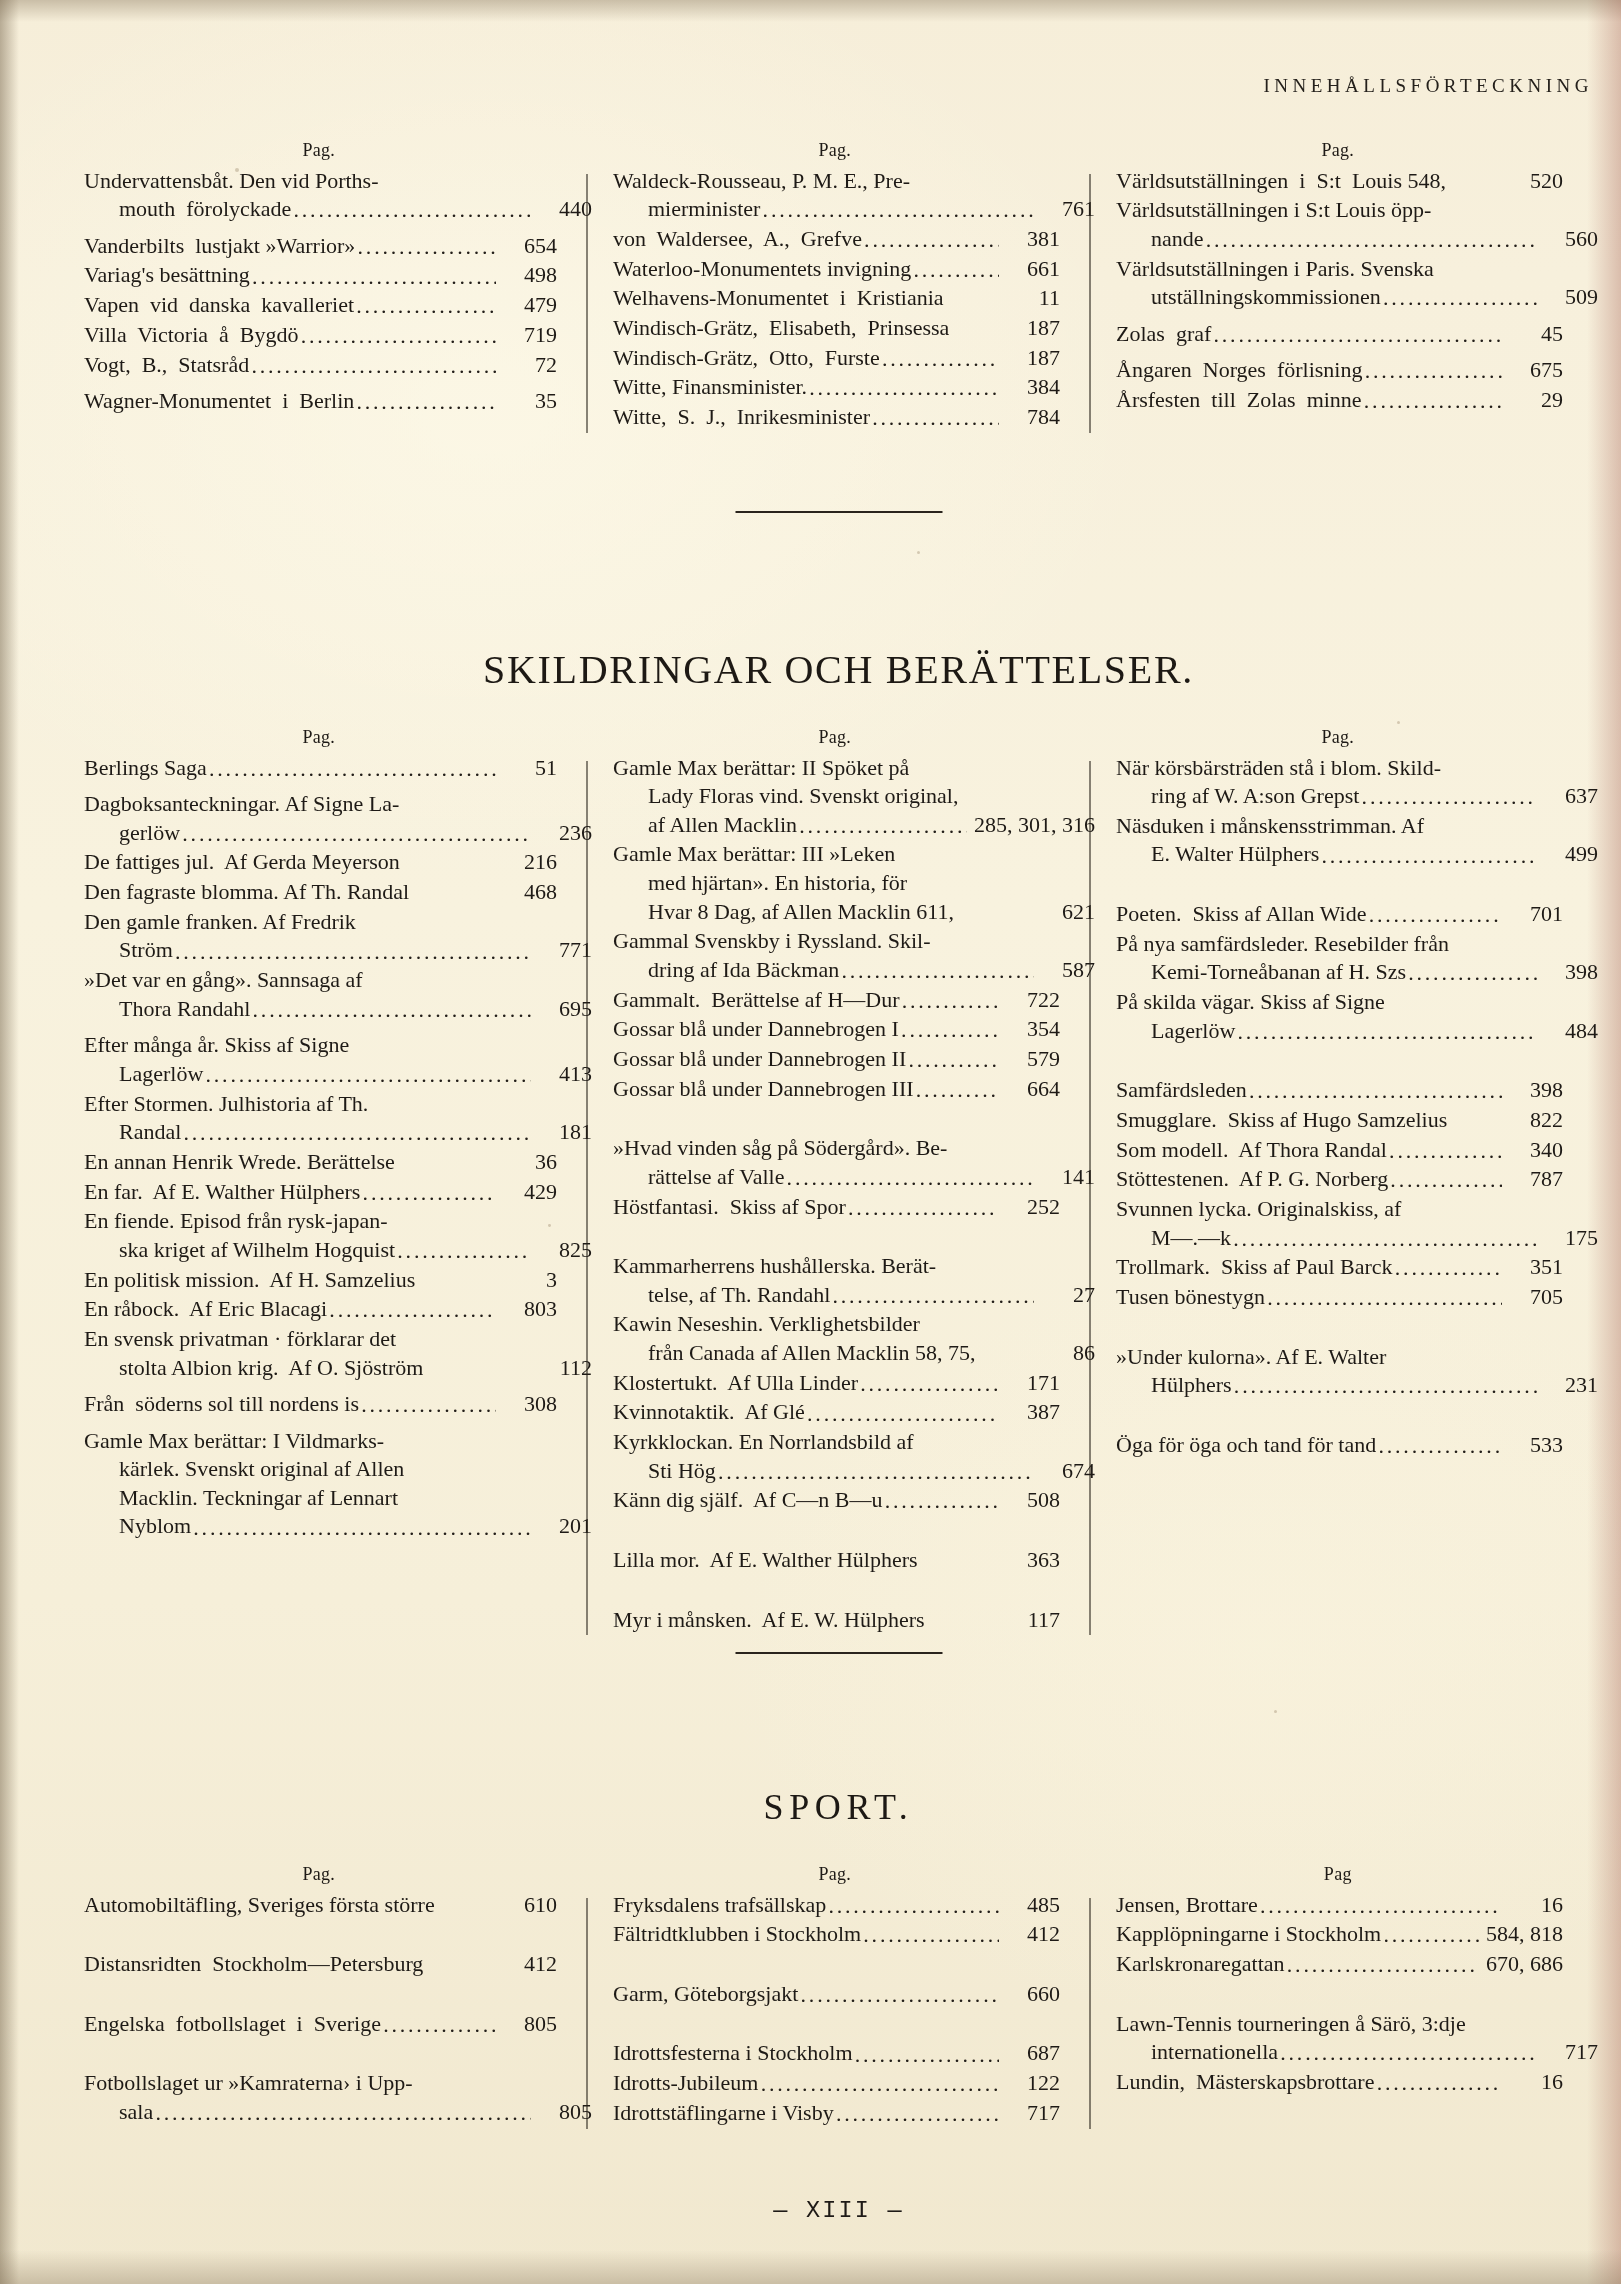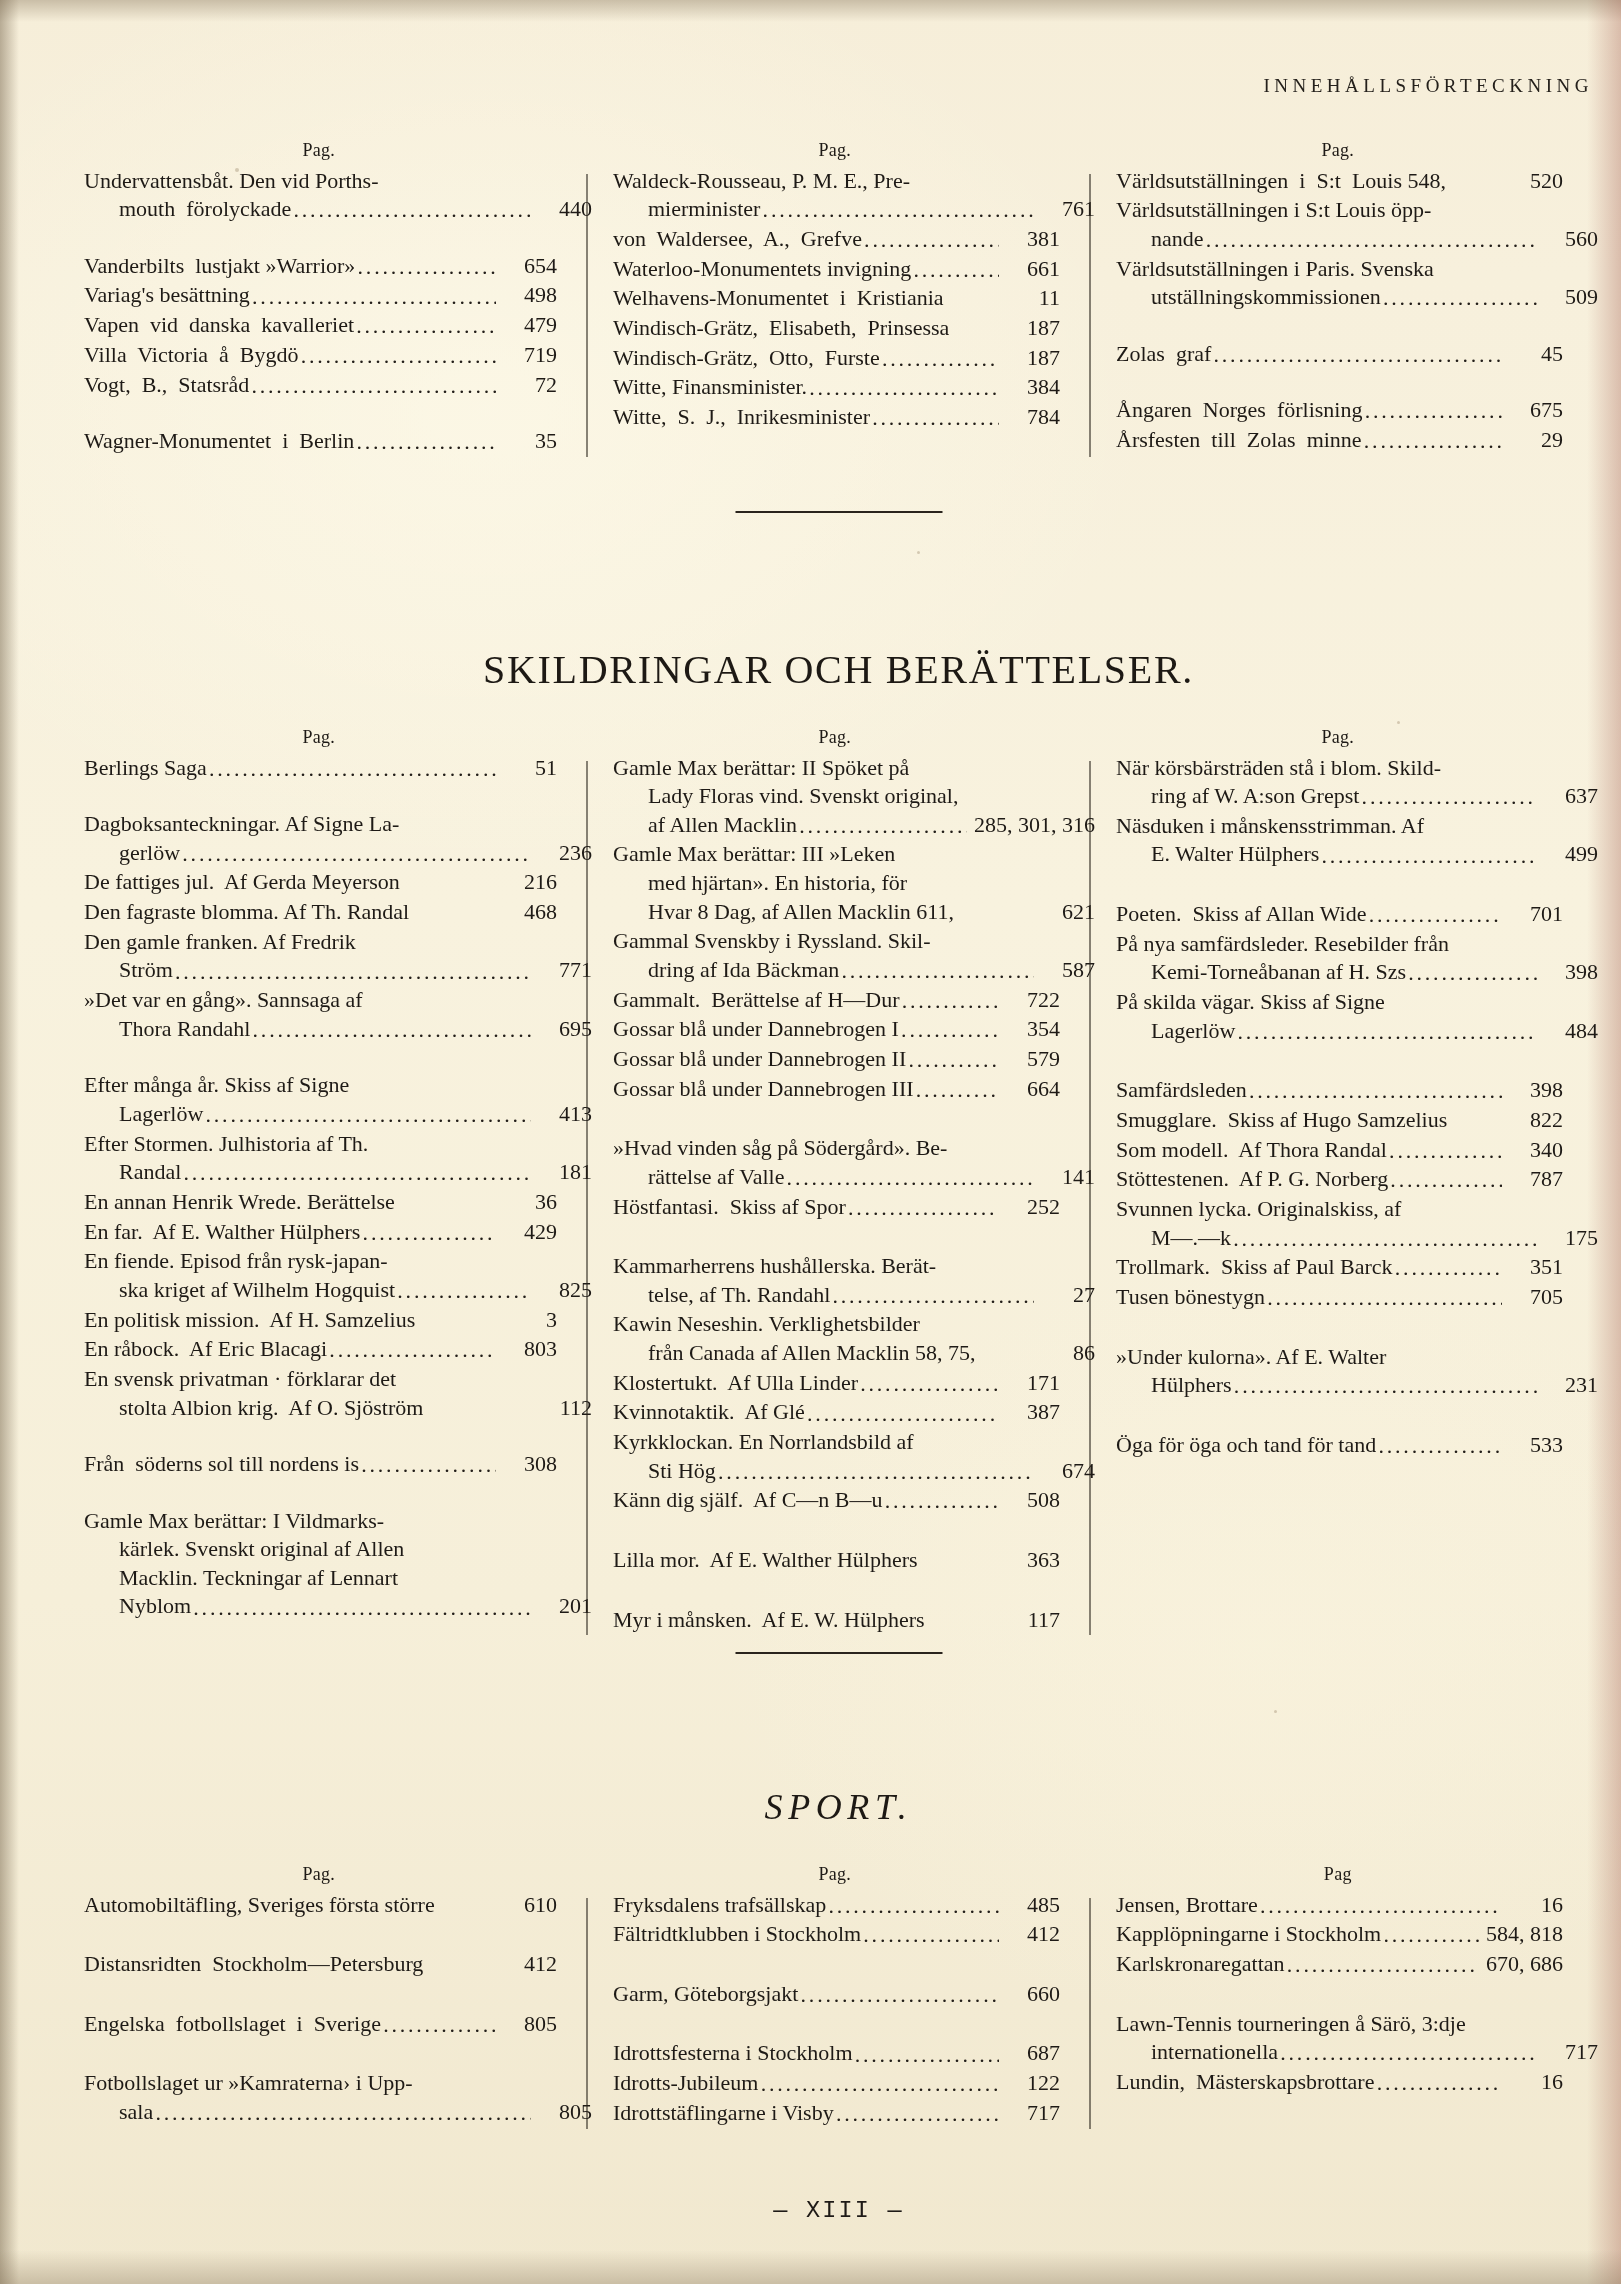--- a/index.html
+++ b/index.html
@@ -111,21 +111,21 @@
     letter-spacing: 0.3px;
   }
 
   
   .entry {
     font-size: 22px;
     line-height: 1.30;
     margin-bottom: 1.1px;
     position: relative;
   }
-  .entry.gap { margin-top: 28px; }
+  .entry.gap { margin-top: 8px; }
   .entry.gap-lg { margin-top: 31px; }
 
   .entry-row {
     display: flex;
     align-items: flex-end;
     width: 100%;
   }
   .entry-title {
     white-space: pre-wrap;
     text-align: justify;
@@ -736,21 +736,21 @@
               <span class="entry-title">Öga för öga och tand för tand</span>
               <span class="leader"></span>
               <span class="page-num">533</span>
             </div>
           </div>
         </div>
       </div>
 
     <div class="hr-short" style="top: 1652px; width: 207px;"></div>
 
-    <div class="section-heading small" style="position:absolute; top:1786px;font-style:italic;">SPORT.</div>
+    <div class="section-heading small" style="position:absolute; top:1786px;">SPORT.</div>
 
     <div class="cols" id="sec-2" style="top: 1864px;">
         <div class="col">
           <div class="pag-label">Pag.</div>
           <div class="entry">
             <div class="entry-row">
               <span class="entry-title">Automobiltäfling, Sveriges första större</span>
               <span class="leader none"></span>
               <span class="page-num">610</span>
             </div>

